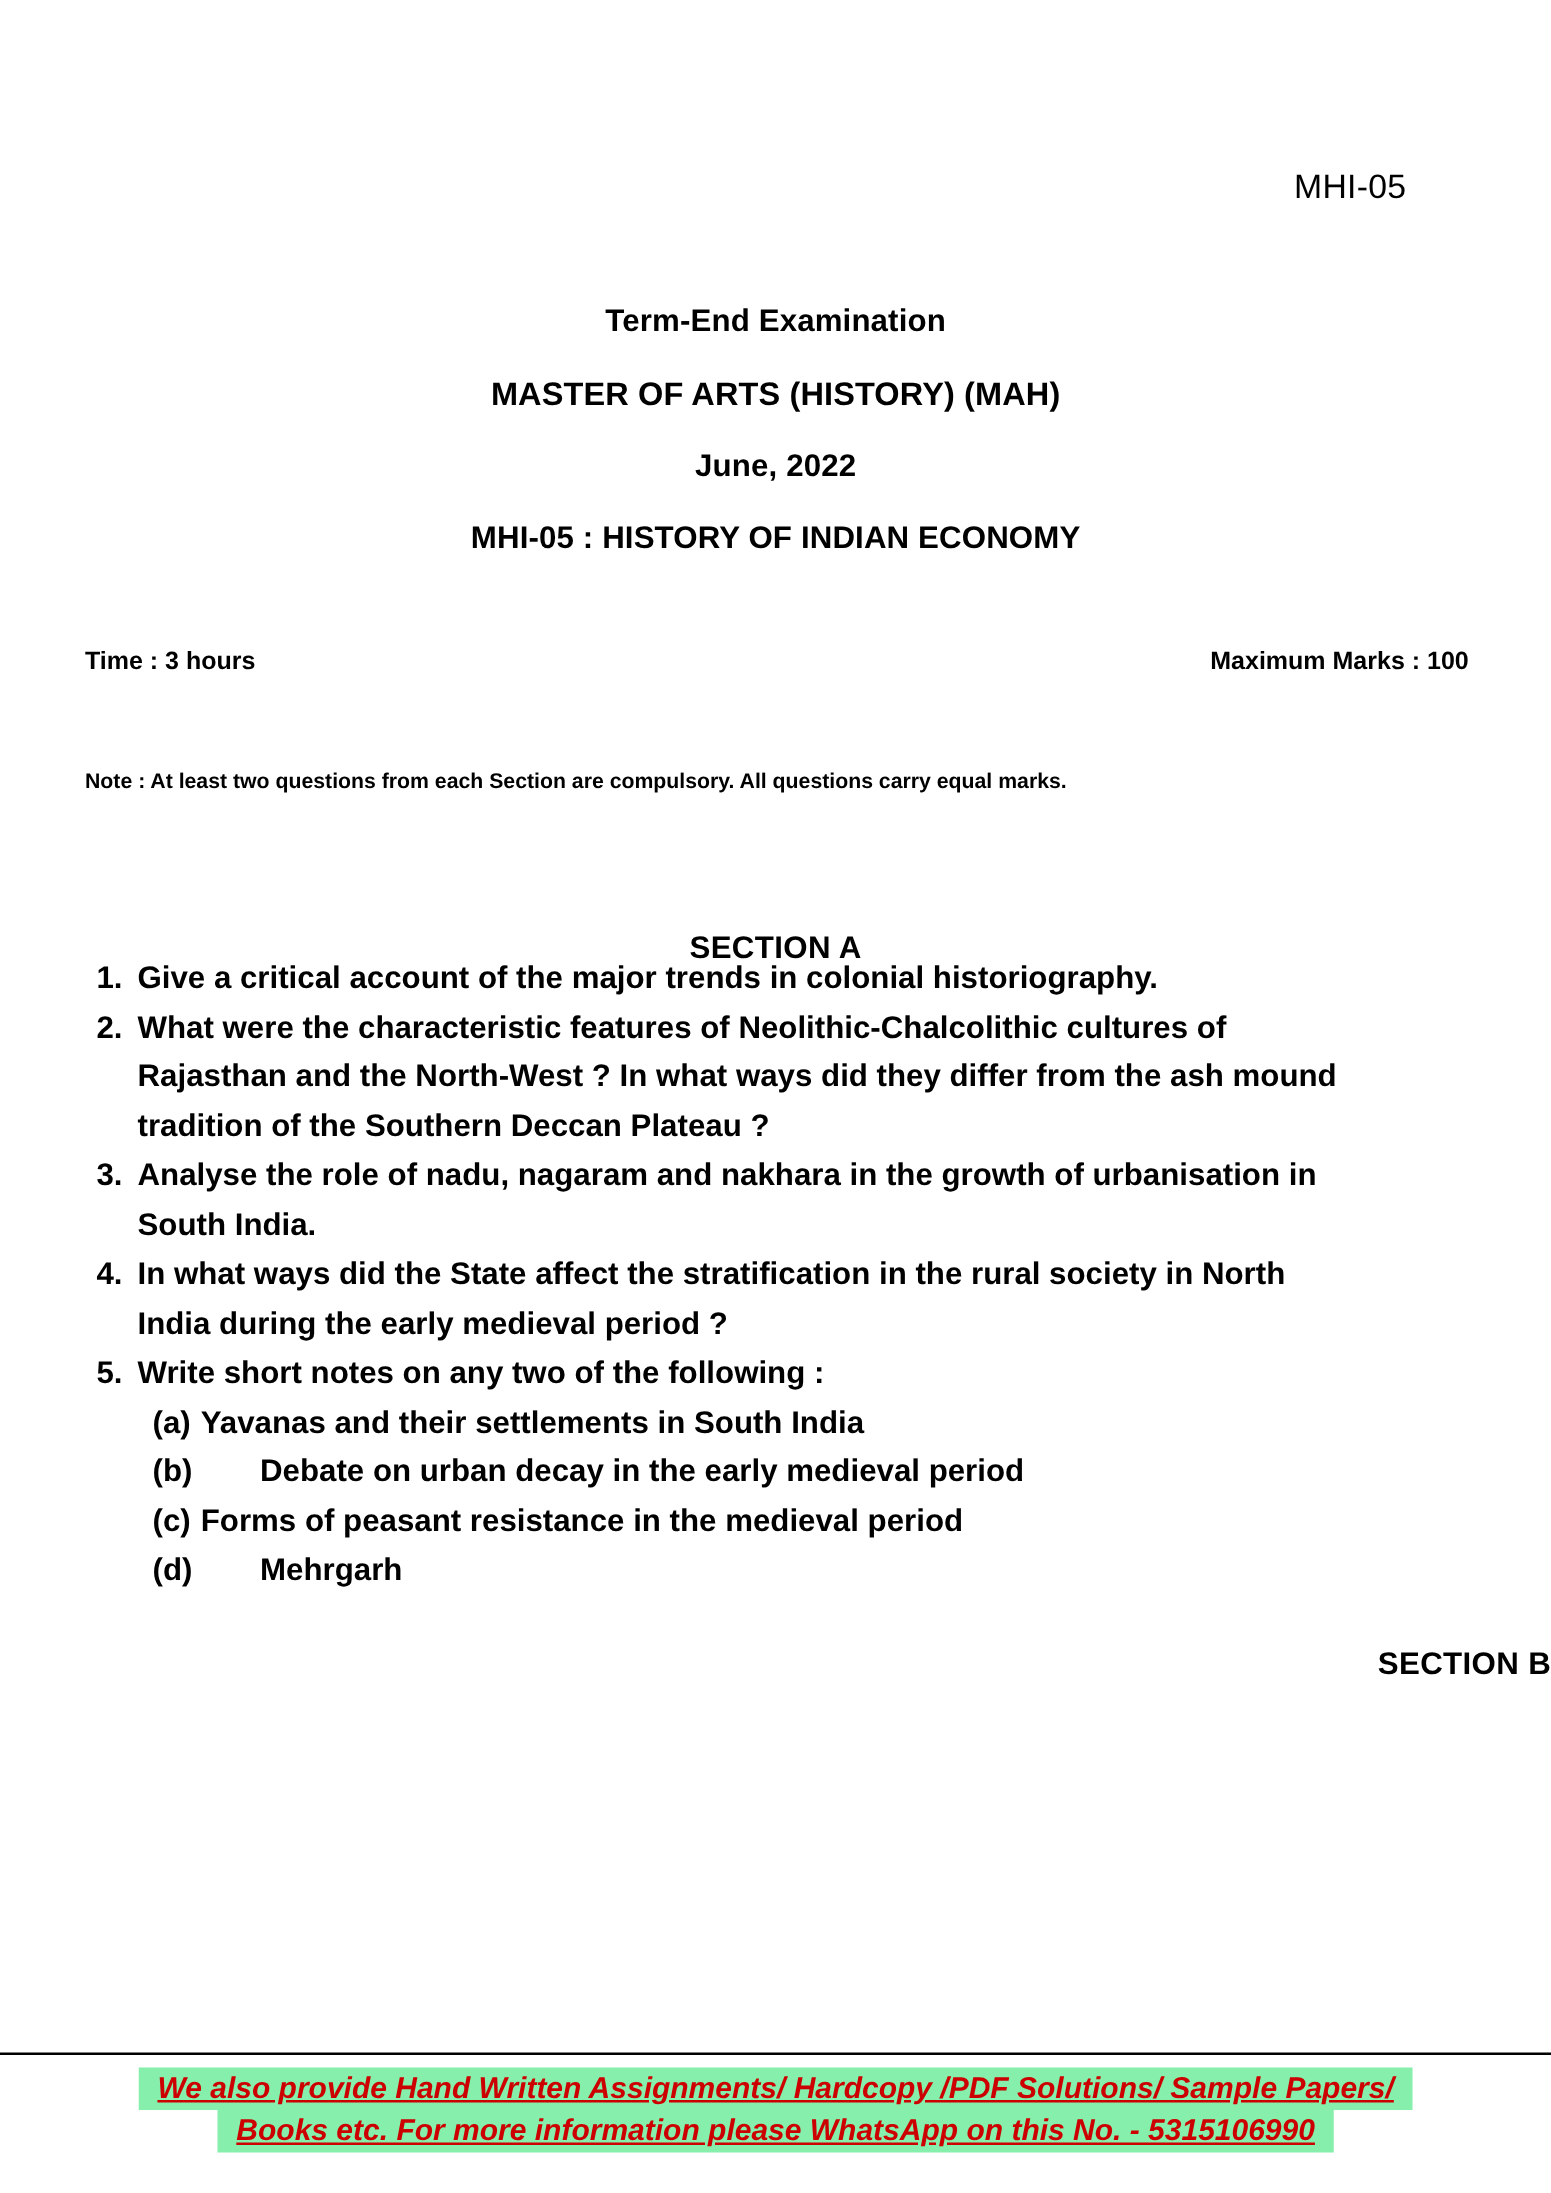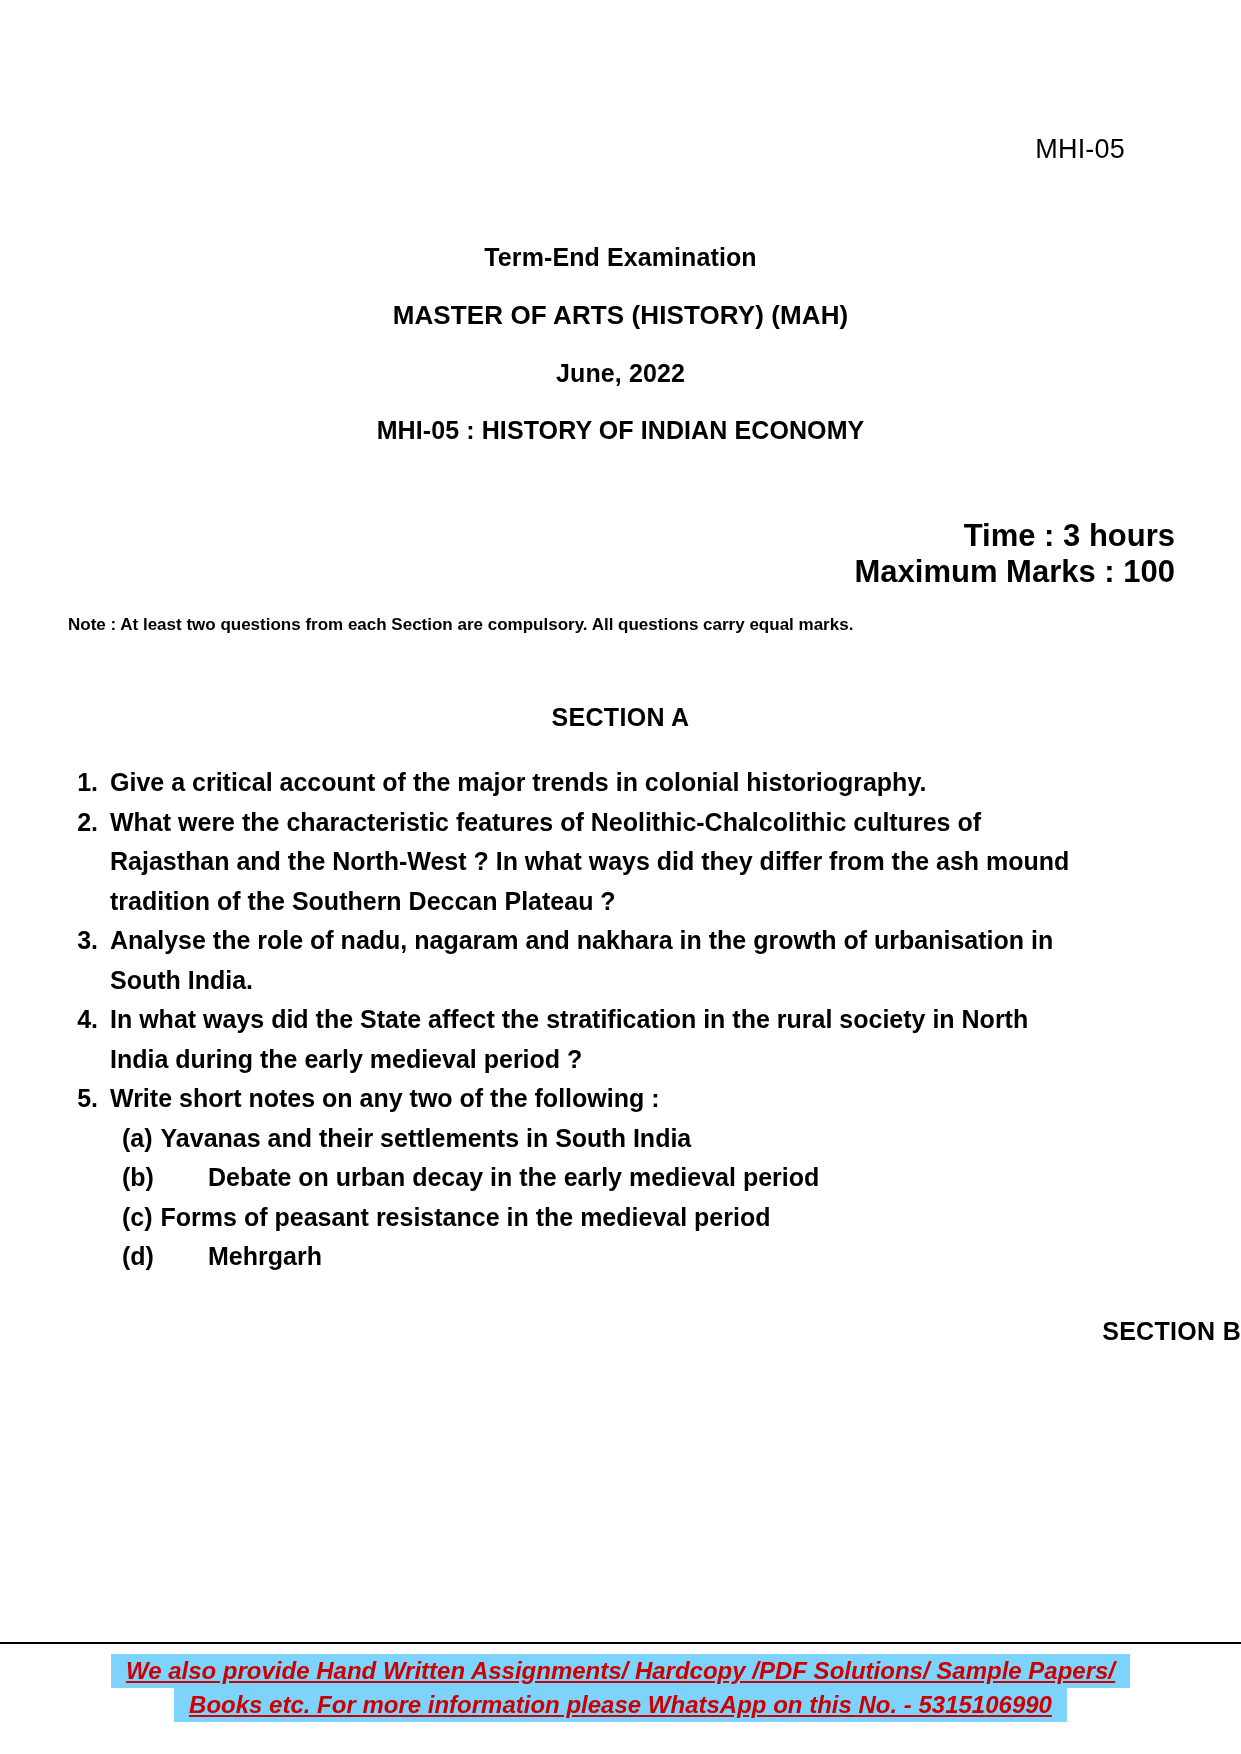--- a/index.html
+++ b/index.html
@@ -52,24 +52,23 @@
   .title-line.l4 { font-size: 25px; margin-bottom: 0; }
 
   
   .meta-row {
     position: absolute;
     top: 518px;
     left: 68px;
     right: 66px;
     display: flex;
     justify-content: space-between;
-    align-items: flex-end;
-    font-size: 31px;
-    font-weight: bold;
-    flex-direction: column;
+    align-items: center;
+    font-size: 20px;
+    font-weight: bold;
   }
 
   
   .note {
     position: absolute;
     top: 612px;
     left: 68px;
     width: 845px;
     font-size: 17px;
     font-weight: bold;
@@ -79,21 +78,21 @@
   
   .section-heading {
     position: absolute;
     left: 0;
     width: 100%;
     text-align: center;
     font-size: 25px;
     font-weight: bold;
     letter-spacing: 0.3px;
   }
-  .section-a-heading { top: 703px; }
+  .section-a-heading { top: 744px; }
   .section-b-heading { top: 1317px; text-align: right; }
 
   
   .questions {
     position: absolute;
     top: 763px;
     left: 68px;
     width: 1010px;
   }
   .q-item {
@@ -141,21 +140,21 @@
   
   .promo {
     position: absolute;
     left: 0;
     right: 0;
     bottom: 32px;
     text-align: center;
   }
   .promo-line {
     display: inline-block;
-    background: #7dd3fc;
+    background: #86efac;
     color: #cc0000;
     font-weight: bold;
     font-style: italic;
     text-decoration: underline;
     font-size: 24px;
     line-height: 1.42;
     padding: 0 15px;
     white-space: nowrap;
   }
   .promo-rule {

